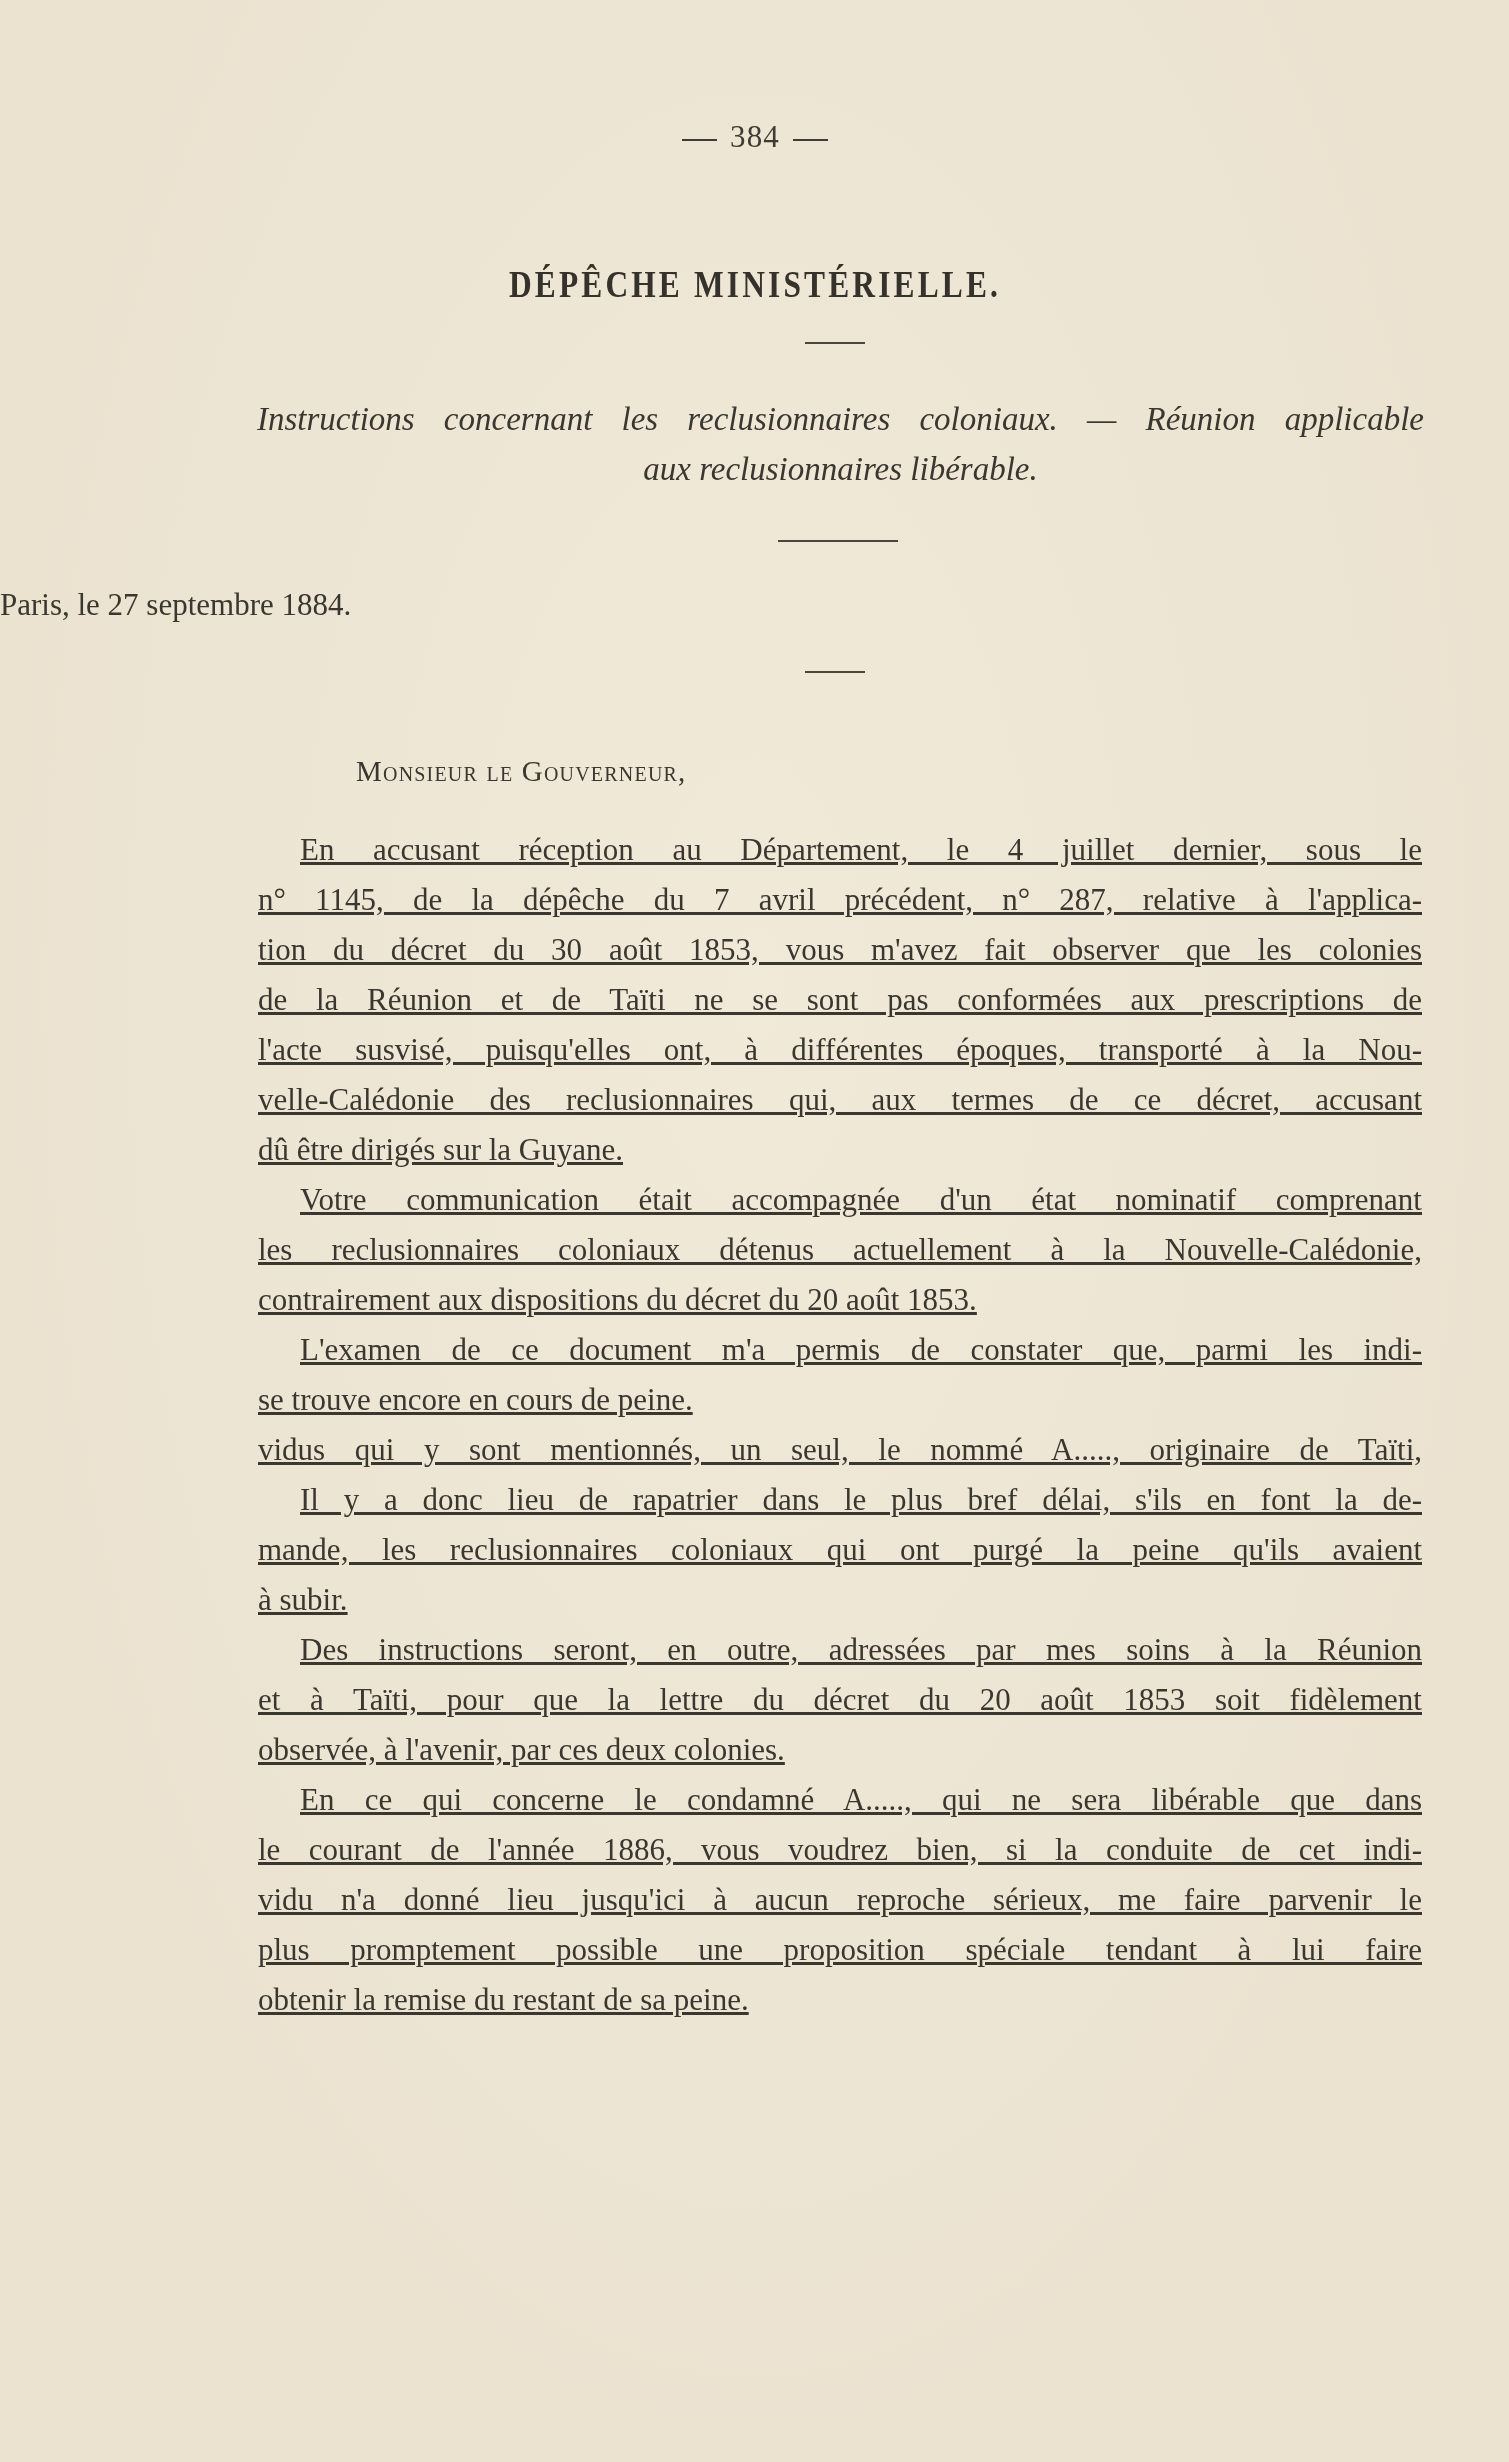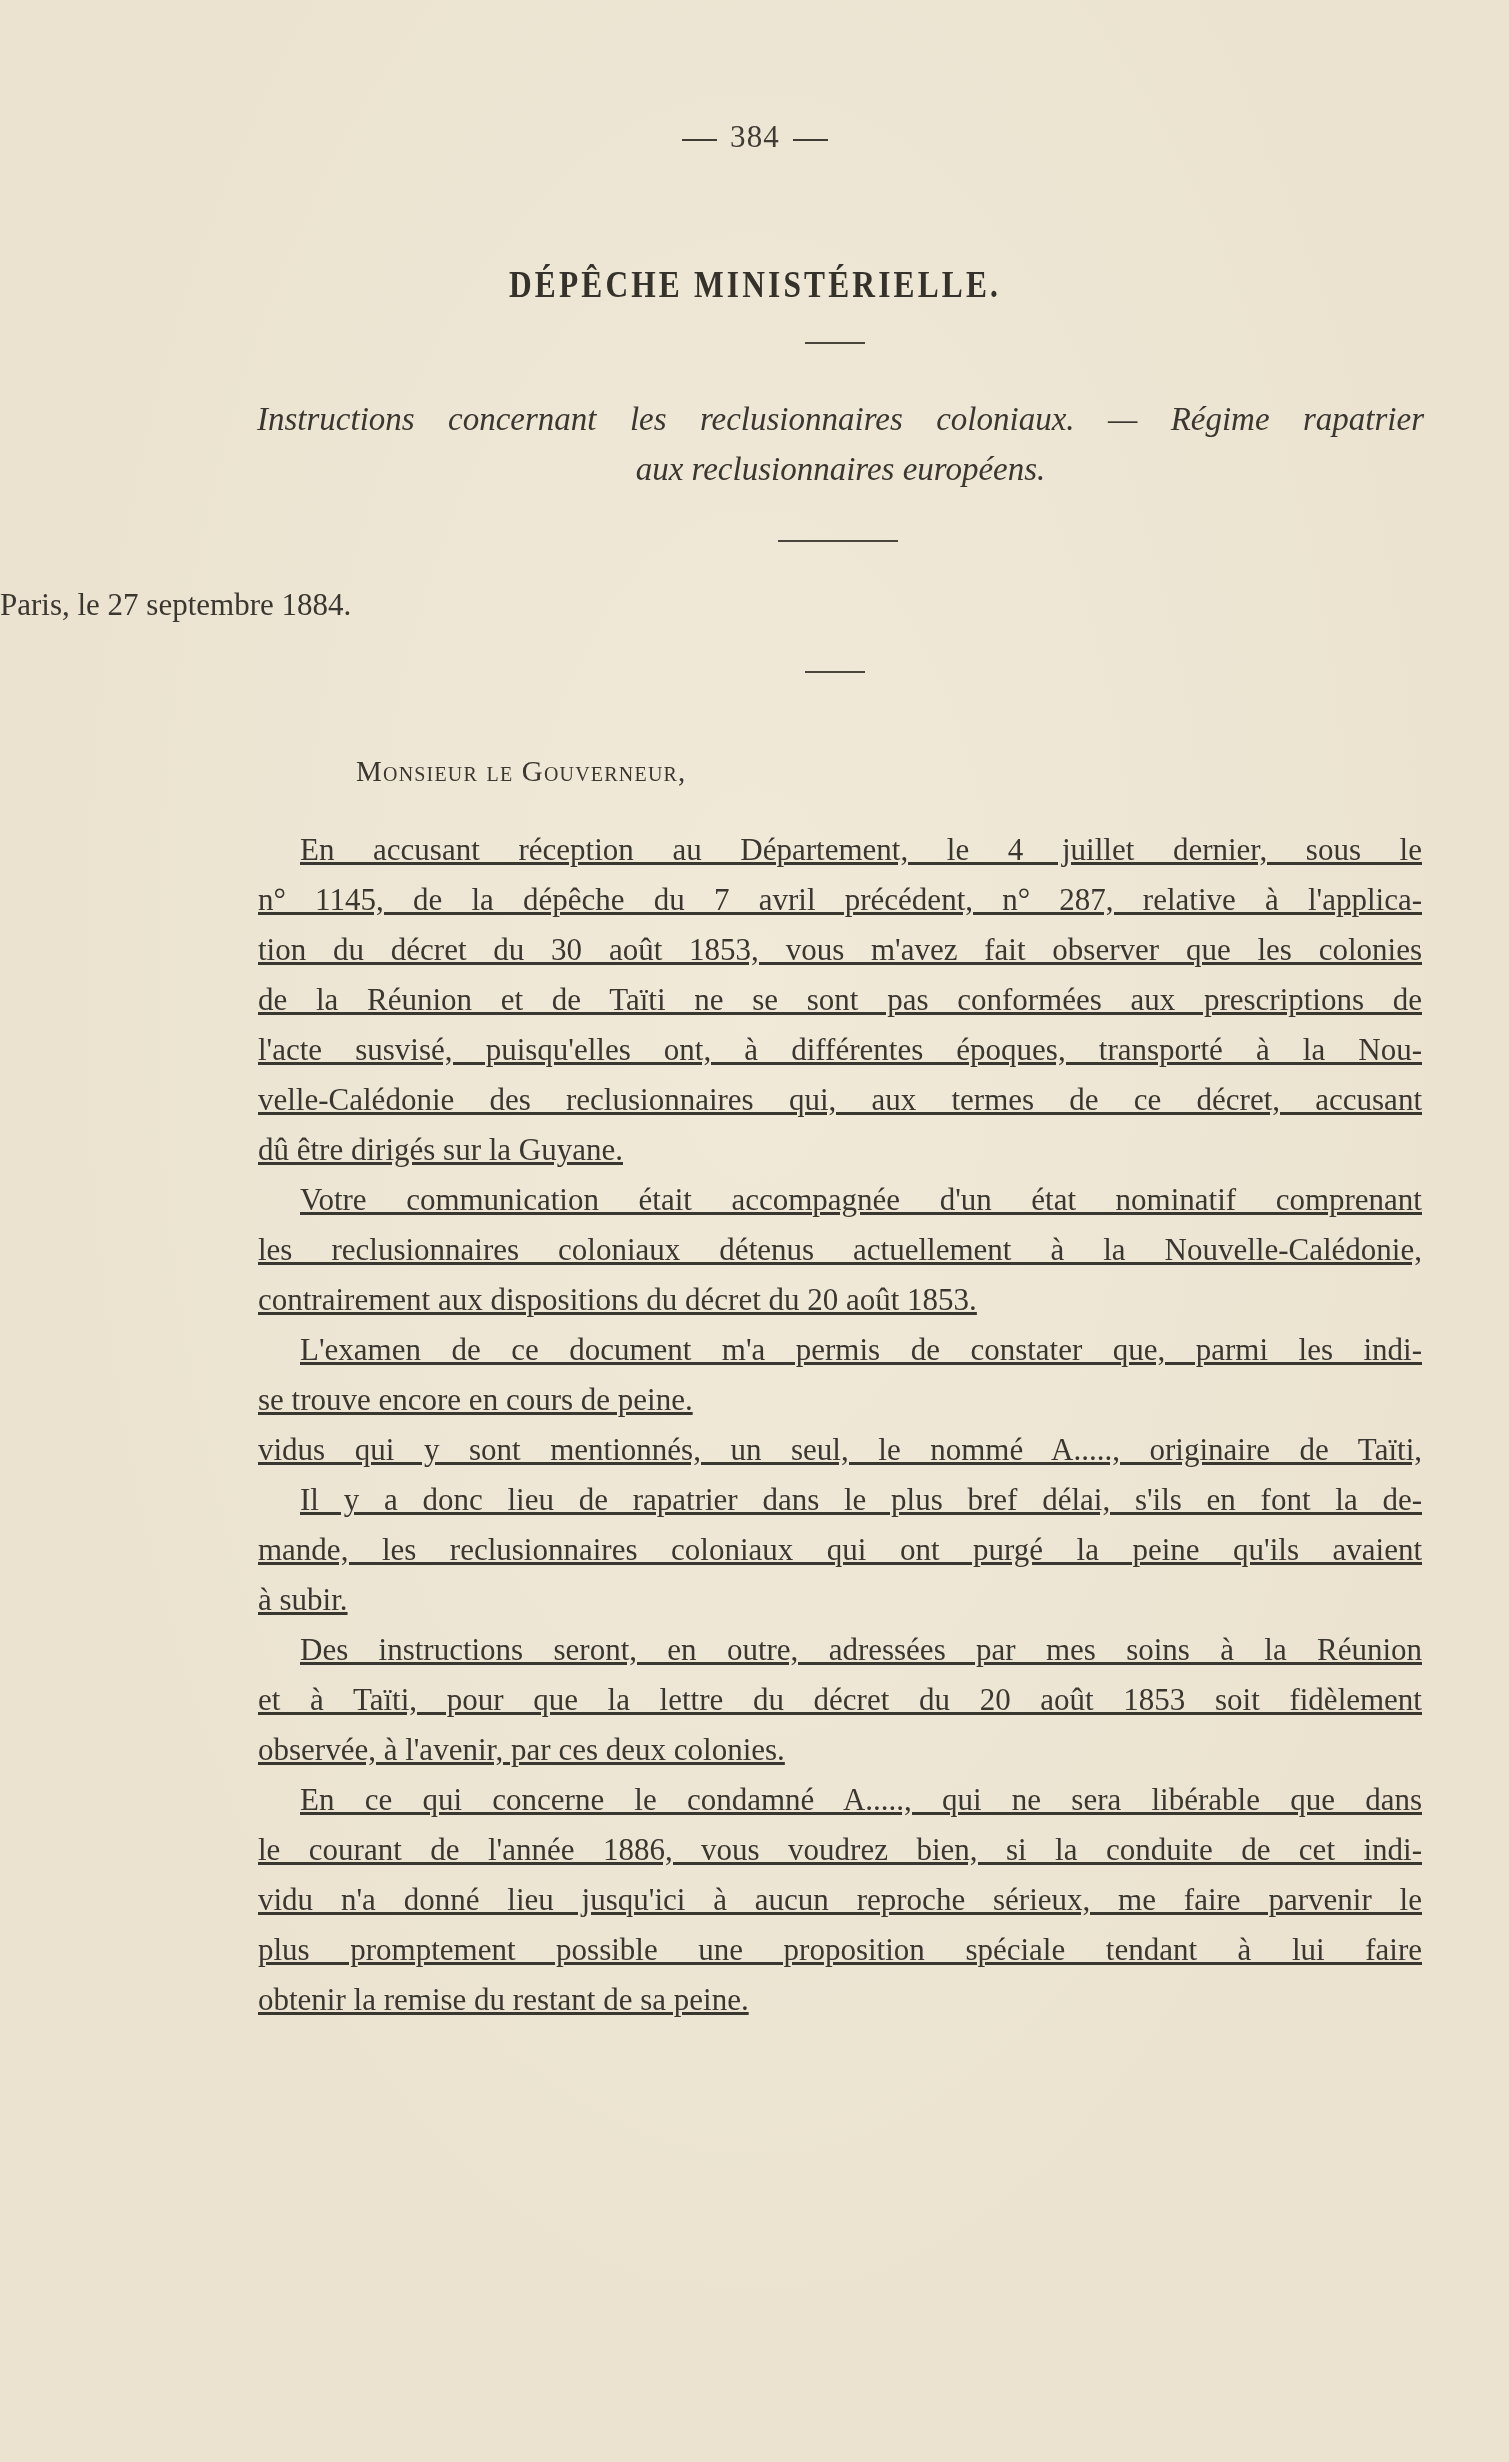--- a/index.html
+++ b/index.html
@@ -125,22 +125,22 @@
 
   <div class="page-number">
     <span class="dash"></span><span>384</span><span class="dash"></span>
   </div>
 
   <div class="title">DÉPÊCHE MINISTÉRIELLE.</div>
 
   <div class="rule" style="top:342px; left:805px; width:60px;"></div>
 
   <div class="subtitle" style="top:394px;">
-    <span class="line1">Instructions concernant les reclusionnaires coloniaux. — Régime rapatrier</span>
-    <span class="line2">aux reclusionnaires européens.</span>
+    <span class="line1">Instructions concernant les reclusionnaires coloniaux. — Réunion applicable</span>
+    <span class="line2">aux reclusionnaires libérable.</span>
   </div>
 
   <div class="rule" style="top:540px; left:778px; width:120px;"></div>
 
   <div class="dateline">Paris, le 27 septembre 1884.</div>
 
   <div class="rule" style="top:671px; left:805px; width:60px;"></div>
 
   <div class="salutation">Monsieur le Gouverneur,</div>
 

